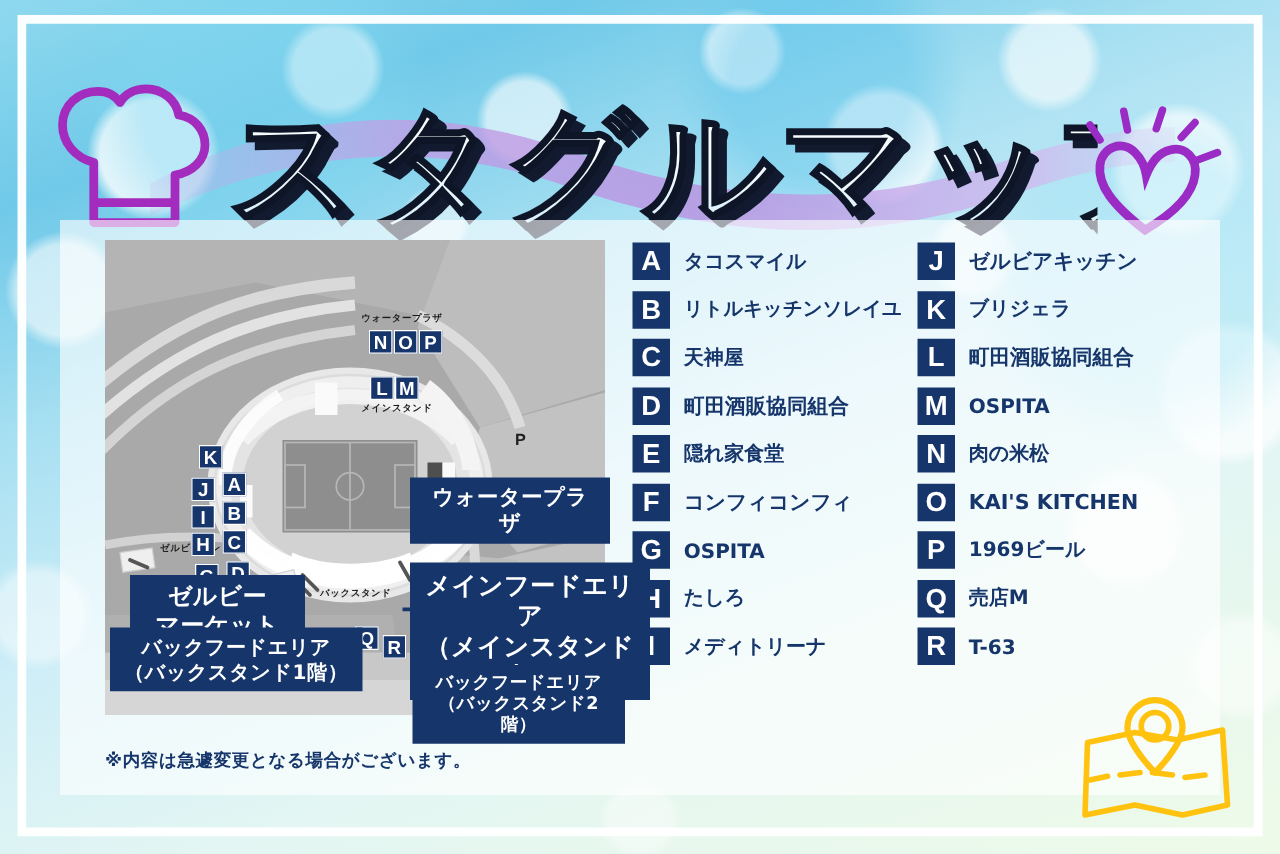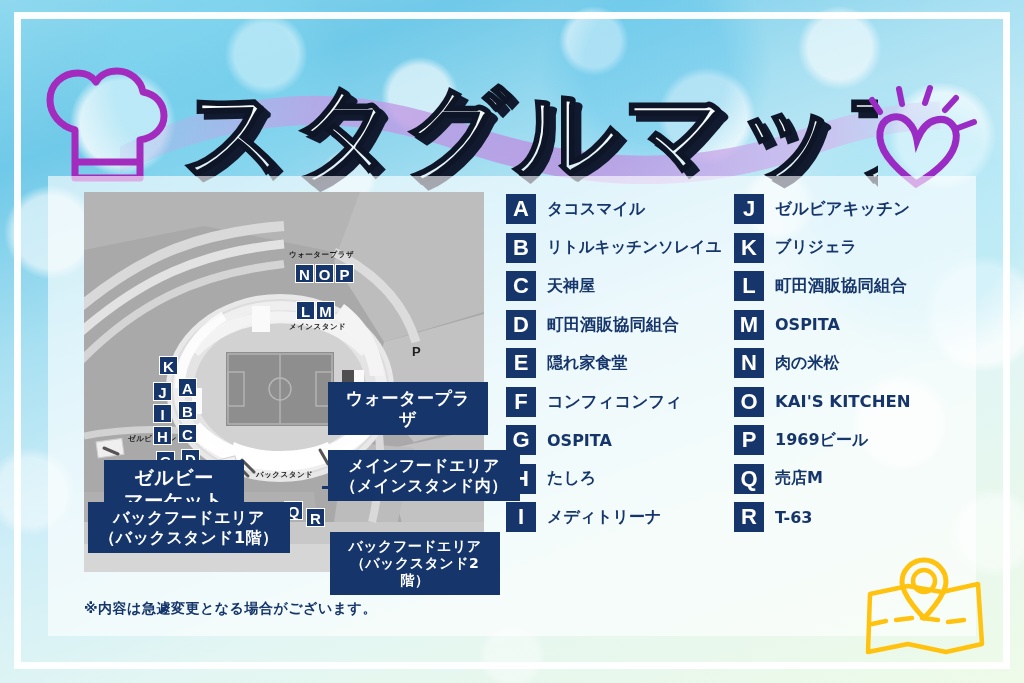--- a/index.html
+++ b/index.html
@@ -295,21 +295,21 @@
   </div>
 
   <div class="leader" style="left:288px; top:238px; width:48px; height:3px; transform:rotate(-27deg); transform-origin:left center;"></div>
   <div class="leader" style="left:274px; top:310px; width:40px; height:3px;"></div>
   <div class="leader" style="left:148px; top:330px; width:3px; height:32px;"></div>
 
   <div class="callout" style="left:280px; top:206px; width:160px; font-size:17px;">
     <span>ウォータープラザ</span>
   </div>
 
-  <div class="callout" style="left:280px; top:274px; width:192px; font-size:16px;">
+  <div class="callout" style="left:280px; top:274px; width:192px; font-size:20px;">
     <span>メインフードエリア</span>
     <span class="l2">（メインスタンド内）</span>
   </div>
 
   <div class="callout" style="left:56px; top:284px; width:140px; font-size:19px;">
     <span>ゼルビー</span>
     <span class="l2">マーケット</span>
   </div>
 
   <div class="callout" style="left:40px; top:326px; width:202px; font-size:16px;">

